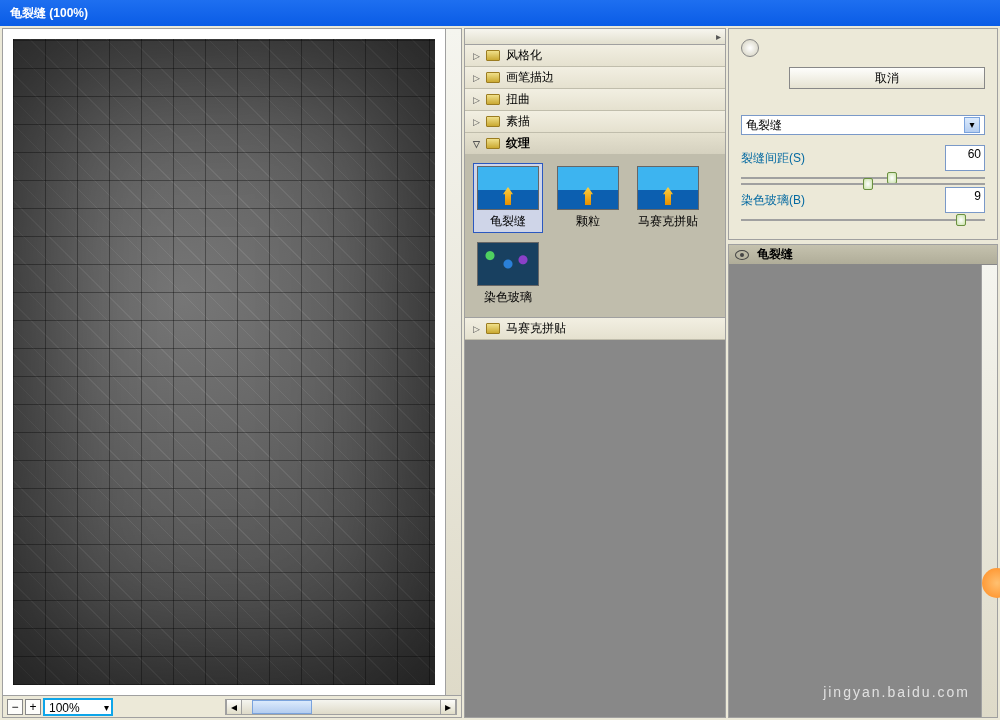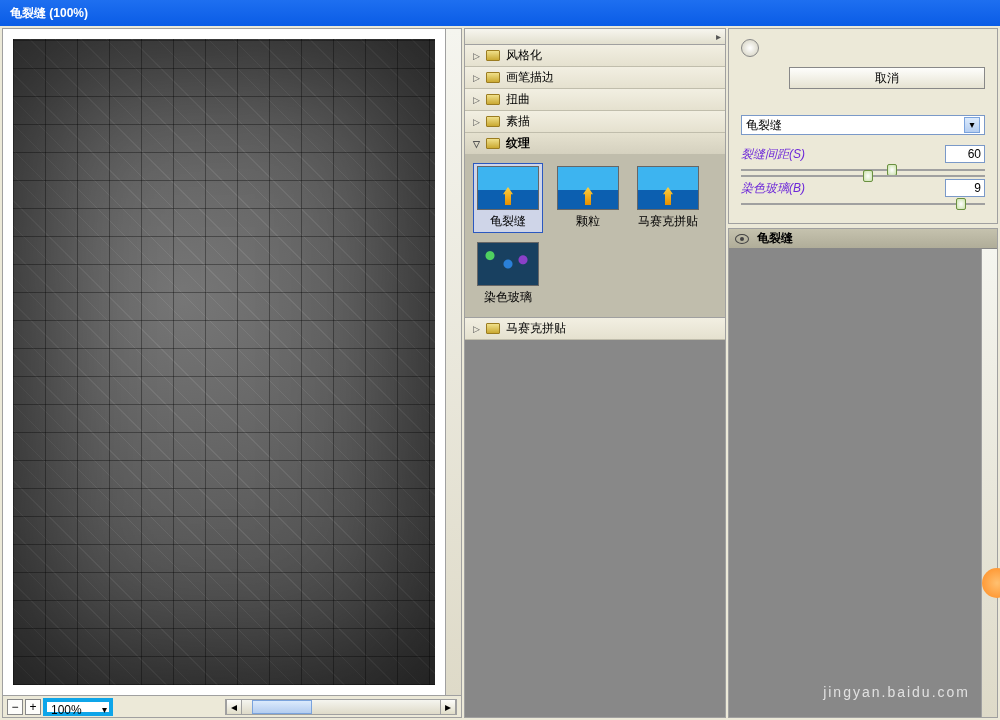--- a/index.html
+++ b/index.html
@@ -15,21 +15,21 @@
 .preview-canvas { flex: 1; margin: 10px; background: #555; position: relative; box-shadow: inset 0 0 140px 20px rgba(0,0,0,.6);
   background-image:
     repeating-linear-gradient(0deg, rgba(0,0,0,.35) 0 1px, transparent 1px 28px),
     repeating-linear-gradient(90deg, rgba(0,0,0,.35) 0 1px, transparent 1px 32px),
     repeating-linear-gradient(45deg, rgba(255,255,255,.08) 0 1px, transparent 1px 18px),
     radial-gradient(circle at 40% 40%, #777 0%, #444 100%);
 }
 .preview-vscroll { width: 16px; background: linear-gradient(#f5f5ef, #dedac8); border-left: 1px solid #a0a0a0; }
 .preview-footer { height: 22px; border-top: 1px solid #a0a0a0; background: #ece9d8; display: flex; align-items: center; gap: 2px; padding: 2px 4px; }
 .zoom-btn { width: 16px; height: 16px; border: 1px solid #888; background: #fdfdfb; text-align: center; line-height: 14px; cursor: pointer; }
-.zoom-select { width: 70px; height: 18px; border: 4px solid #0ea5e9; background: #fff; padding-left: 4px; line-height: 16px; position: relative; cursor: pointer; }
+.zoom-select { width: 70px; height: 18px; border: 2px solid #0ea5e9; background: #fff; padding-left: 4px; line-height: 16px; position: relative; cursor: pointer; }
 .zoom-select::after { content: "▾"; position: absolute; right: 2px; top: 0; font-size: 10px; }
 .hscroll { flex: 1; height: 16px; margin-left: 110px; background: linear-gradient(#f5f5ef, #dedac8); border: 1px solid #a0a0a0; display: flex; }
 .hscroll .arrow { width: 16px; text-align: center; line-height: 14px; background: linear-gradient(#fdfdfb,#e0ddc8); border-left: 1px solid #a0a0a0; border-right: 1px solid #a0a0a0; }
 .hscroll .thumb { width: 60px; background: linear-gradient(#dbeafc,#b4cdf0); border: 1px solid #7aa3dd; margin-left: 10px; }
 
 
 .cat-pane { width: 262px; display: flex; flex-direction: column; border: 1px solid #a0a0a0; }
 .cat-header { height: 16px; background: linear-gradient(#f7f6ef,#e2dfce); border-bottom: 1px solid #a0a0a0; display:flex; justify-content:flex-end; align-items:center; padding-right:4px; }
 .chevron-icon { font-size: 10px; color: #555; }
 .cat-tree { background: #ece9d8; }
@@ -61,22 +61,22 @@
 .right-pane { flex:1; display:flex; flex-direction:column; gap:4px; }
 .right-top { border:1px solid #a0a0a0; background:#ece9d8; padding:10px 12px 16px; display:flex; flex-direction:column; gap:10px; }
 .btn-row { display:flex; gap:30px; align-items:center; }
 .round-tog { width:18px;height:18px;border:1px solid #888;border-radius:50%;background:radial-gradient(#fff,#d0cdba);cursor:pointer; }
 .big-btn { flex:1;height:22px;border:1px solid #888;background:linear-gradient(#fefefc,#e6e3d2);text-align:center;line-height:20px;cursor:pointer; }
 .dropdown { height:20px;border:1px solid #7a99c8;background:#fff;display:flex;align-items:center;padding:0 4px;justify-content:space-between;cursor:pointer; }
 .dd-btn{width:16px;height:16px;background:linear-gradient(#dbeafc,#b4cdf0);border:1px solid #7aa3dd;text-align:center;line-height:13px;font-size:10px;}
 
 .param { display:flex; flex-direction:column; gap:4px; }
 .param-row { display:flex; justify-content:space-between; align-items:center; }
-.param-label { color:#6d28d9;font-style:italic; }
-.param-input { width:40px;height:18px;border:1px solid #7a99c8;background:#fff;text-align:right;padding:0 3px;line-height:16px; }
+.param-label { color:#0369a1; }
+.param-input { width:40px;height:26px;border:1px solid #7a99c8;background:#fff;text-align:right;padding:0 3px;line-height:16px; }
 .sel-input { background:#bcd4f6; }
 .slider { height:6px;position:relative; }
 .slider-track { position:absolute;top:2px;left:0;right:0;height:2px;background:#a0a0a0; }
 .slider-thumb { position:absolute;top:-3px;width:10px;height:12px;background:radial-gradient(#fff,#c7e0a7);border:1px solid #6a9040;border-radius:2px;transform:translateX(-50%);cursor:pointer; }
 .right-rest{flex:1;border:1px solid #a0a0a0;background:#ece9d8;display:flex;flex-direction:column;}
 .layers-head{height:20px;background:linear-gradient(#c5c2ae,#b0ad99);border-bottom:1px solid #888;display:flex;align-items:center;gap:8px;padding:0 6px;}
 .eye-icon{width:14px;height:10px;border:1px solid #444;border-radius:50%;position:relative;}
 .eye-icon::after{content:"";position:absolute;top:2px;left:4px;width:4px;height:4px;background:#444;border-radius:50%;}
 .layers-body{flex:1;background:#888;}
 .layers-vs{width:16px;background:linear-gradient(#f5f5ef,#dedac8);border-left:1px solid #a0a0a0;}

